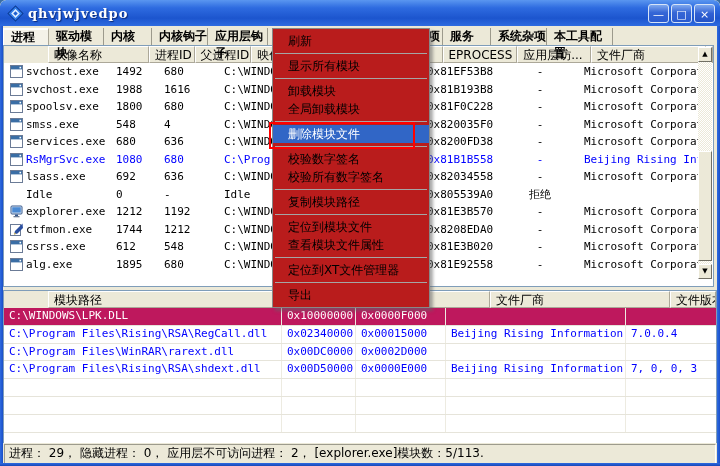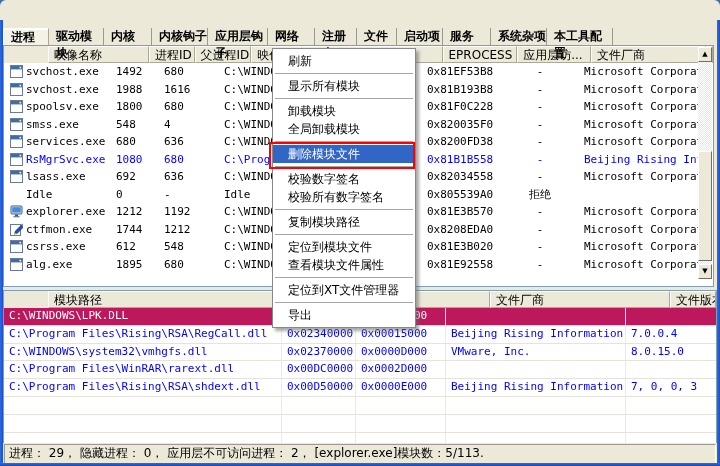--- a/index.html
+++ b/index.html
@@ -57,21 +57,21 @@
     border:1px solid #fff;border-right-color:#716f64;border-bottom-color:#716f64;box-sizing:border-box;}
   
   .mrow{display:flex;height:16.8px;border-bottom:1px solid #E6E4DA;}
   .mcell{height:16.8px;line-height:15.8px;box-sizing:border-box;padding-left:5px;overflow:hidden;
     white-space:nowrap;font-family:"DejaVu Sans Mono","DejaVu Sans",monospace;font-size:11px;
     color:#0000FF;border-right:1px solid #EDEBE1;}
   .m0{width:278px;} .m1{width:74px;} .m2{width:90px;} .m3{width:180px;} .m4{width:90px;border-right:none;}
   .mrow.selected{background:#be185d;}
   .mrow.selected .mcell{color:#fff;}
   
-  .cmenu{position:absolute;left:272px;top:48px;width:144px;z-index:40;background:#ffffff;
+  .cmenu{position:absolute;left:272px;top:28px;width:158px;z-index:40;background:#b91c1c;
     border:1px solid #888;box-sizing:border-box;padding:3px 0;
     box-shadow:3px 3px 3px rgba(100,100,100,0.55);}
   .mi{height:18px;line-height:18px;padding-left:15px;font-size:12px;white-space:nowrap;}
   .mi.hl{background:#3166C6;color:#fff;}
   .msep{height:7px;position:relative;}
   .msep::after{content:"";position:absolute;left:2px;right:2px;top:3px;border-top:1px solid #A5A5A5;}
   .redbox{position:absolute;left:-4px;width:142px;top:93px;height:23px;
     border:2px solid #FF0000;z-index:41;pointer-events:none;}
   
   .statusbar{position:absolute;left:3px;top:443px;width:714px;height:20px;background:#ECE9D8;
@@ -82,20 +82,33 @@
 </style>
 </head>
 <body>
 
 <div class="win">
 
   <div class="edge edge-l"></div>
   <div class="edge edge-r"></div>
   <div class="edge edge-b"></div>
 
+  <div class="titlebar">
+    <svg class="app-icon" viewBox="0 0 17 17">
+      <rect x="3.2" y="3.2" width="10.6" height="10.6" transform="rotate(45 8.5 8.5)" fill="#2F7BE8" stroke="#0C3D96" stroke-width="1"></rect>
+      <rect x="5.4" y="5.4" width="6.2" height="6.2" transform="rotate(45 8.5 8.5)" fill="#DDEEFF"></rect>
+      <rect x="6.9" y="6.9" width="3.2" height="3.2" transform="rotate(45 8.5 8.5)" fill="#1E5FD0"></rect>
+    </svg>
+    <div class="title-text">qhvjwjvedpo</div>
+    <div class="tb-btns">
+      <div class="tb-btn">—</div>
+      <div class="tb-btn">□</div>
+      <div class="tb-btn close">×</div>
+    </div>
+  </div>
 
   <div class="tabbar">
     <div class="tab active" style="width:46px">进程</div>
     <div class="tab" style="width:55px">驱动模块</div>
     <div class="tab" style="width:48px">内核</div>
     <div class="tab" style="width:56px">内核钩子</div>
     <div class="tab" style="width:60px">应用层钩子</div>
     <div class="tab" style="width:47px">网络</div>
     <div class="tab" style="width:42px">注册表</div>
     <div class="tab" style="width:40px">文件</div>
@@ -344,27 +357,20 @@
         <div class="mcell m4"></div>
       </div>
       <div class="mrow">
         <div class="mcell m0">C:\Program Files\Rising\RSA\RegCall.dll</div>
         <div class="mcell m1">0x02340000</div>
         <div class="mcell m2">0x00015000</div>
         <div class="mcell m3">Beijing Rising Information...</div>
         <div class="mcell m4">7.0.0.4</div>
       </div>
       <div class="mrow">
-        <div class="mcell m0">C:\WINDOWS\system32\vmhgfs.dll</div>
-        <div class="mcell m1">0x02370000</div>
-        <div class="mcell m2">0x0000D000</div>
-        <div class="mcell m3">VMware, Inc.</div>
-        <div class="mcell m4">8.0.15.0</div>
-      </div>
-      <div class="mrow">
         <div class="mcell m0">C:\Program Files\WinRAR\rarext.dll</div>
         <div class="mcell m1">0x00DC0000</div>
         <div class="mcell m2">0x0002D000</div>
         <div class="mcell m3"></div>
         <div class="mcell m4"></div>
       </div>
       <div class="mrow">
         <div class="mcell m0">C:\Program Files\Rising\RSA\shdext.dll</div>
         <div class="mcell m1">0x00D50000</div>
         <div class="mcell m2">0x0000E000</div>

